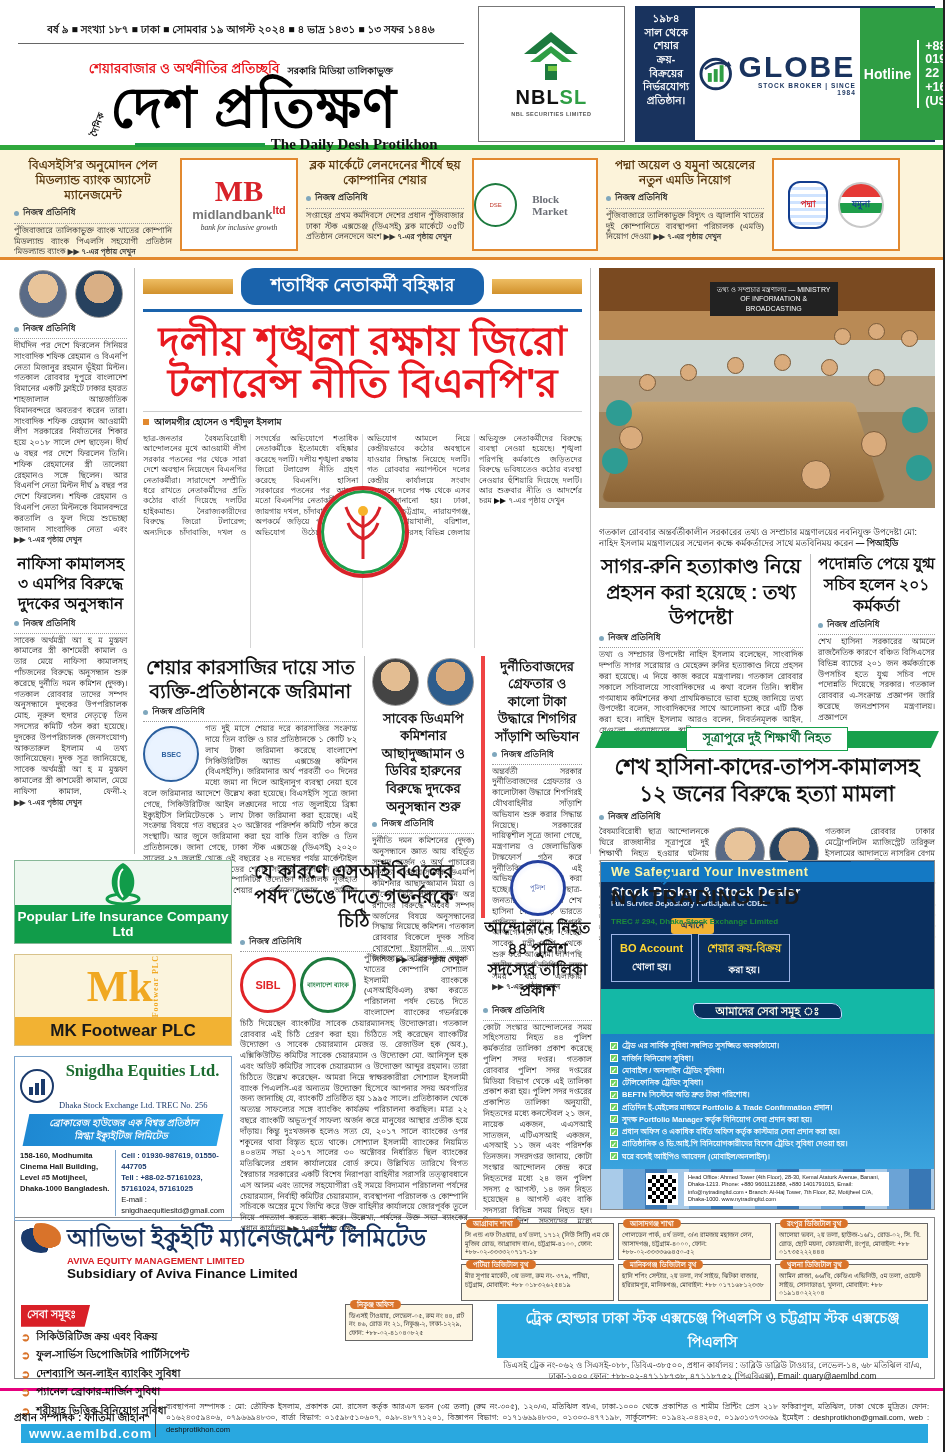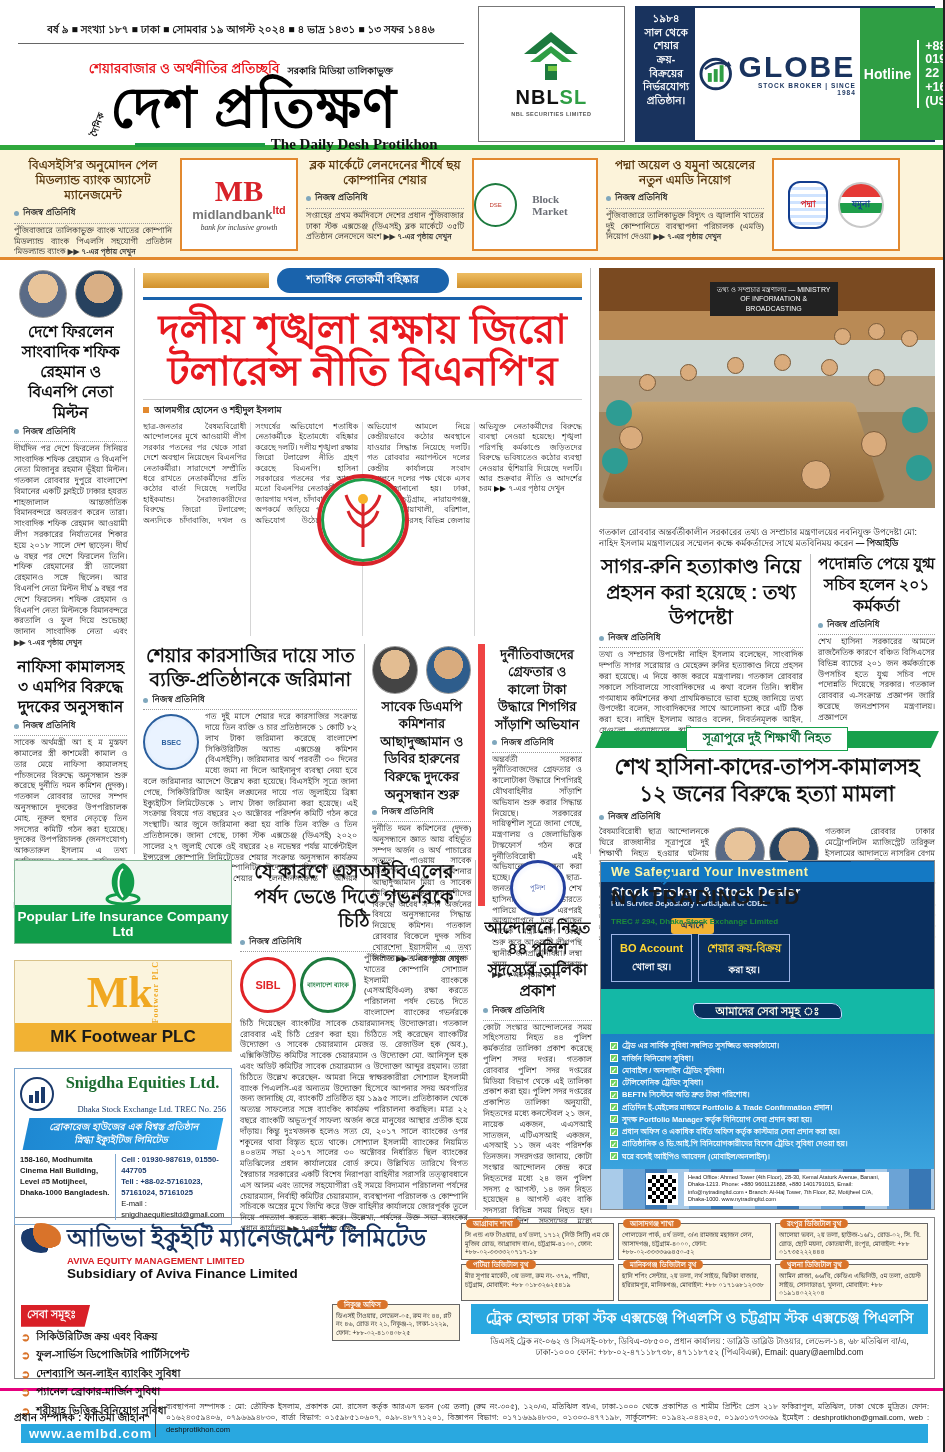--- a/index.html
+++ b/index.html
@@ -62,31 +62,31 @@
 .face{width:48px;height:48px;border-radius:50%;border:1px solid #999;background:radial-gradient(circle at 50% 38%,#e8c49a 0 40%,#5a6b86 41% 100%)}
 .face.f2{background:radial-gradient(circle at 50% 38%,#d9af85 0 40%,#27425f 41% 100%)}
 .face.f3{background:radial-gradient(circle at 50% 38%,#e3bd92 0 40%,#444 41% 100%)}
 .face.f4{background:radial-gradient(circle at 50% 38%,#d8ab7e 0 40%,#2e5d8c 41% 100%)}
 .h-col{font-size:15.5px;font-weight:900;line-height:1.3;text-align:center;color:#0d0d0d;margin:2px 0}
 .body{font-size:8px;line-height:1.35;text-align:justify}
 .h-mid{font-size:13px;font-weight:900;line-height:1.35;text-align:center;margin:2px 0}
 
 .kickbar{display:flex;align-items:center;gap:8px;border-bottom:3px solid #1a63ac;padding-bottom:4px}
 .gold{flex:1;height:15px;background:linear-gradient(180deg,#eebd62,#d1912c)}
-.kick{background:#1a63ac;color:#fff;font-weight:900;font-size:11px;padding:3px 30px;border-radius:14px;white-space:nowrap}
+.kick{background:#1a63ac;color:#fff;font-weight:900;font-size:18px;padding:3px 30px;border-radius:14px;white-space:nowrap}
 .lead-h{color:#e8191f;font-weight:900;font-size:40px;line-height:1.06;text-align:center;margin:8px 0 6px}
 .lead-by{display:flex;align-items:center;gap:5px;font-size:9px;font-weight:bold;border-top:1px solid #ccc;padding-top:3px}
 .lead-by .sq{width:6px;height:6px;background:#e2892f}
 .lead-wrap{position:relative;margin-top:4px;height:214px}
 .lead-body{column-count:4;column-gap:9px;column-rule:1px solid #d5d5d5;font-size:7.8px;line-height:1.34;text-align:justify;height:100%}
 .bnp-logo{position:absolute;left:50%;top:46%;transform:translate(-50%,-50%);width:92px;height:92px;border-radius:50%;background:#fff;border:4px solid #d8232a;box-shadow:0 0 0 3px #1e9e4a inset;display:flex;align-items:center;justify-content:center}
 .bnp-logo svg{width:70px;height:70px}
 .subrow{display:flex;margin-top:8px;height:262px}
 .sub1{width:222px;border-right:1px solid #bdbdbd;padding-right:7px}
-.sub2{width:120px;border-right:7px solid #ef4444;padding:0 7px}
+.sub2{width:120px;border-right:4px solid #ef4444;padding:0 7px}
 .sub3{flex:1;padding-left:7px}
 .h-sub1{font-size:19px;font-weight:900;line-height:1.25;text-align:center;margin-bottom:2px}
 .logo-circ{width:56px;height:56px;border-radius:50%;border:2px solid #2b5f9e;color:#2b5f9e;display:flex;align-items:center;justify-content:center;font-size:7px;font-weight:bold;float:left;margin:2px 6px 2px 0;background:radial-gradient(circle,#eaf3ff 60%,#cfe0f5)}
 
 .photo{height:240px;position:relative;background:linear-gradient(180deg,#7a4a21 0 18%,#b98a55 18% 30%,#cfd8d4 30% 45%,#b5a184 45% 60%,#a08560 60% 100%);overflow:hidden}
 .ph-sign{position:absolute;top:6%;left:33%;width:38%;background:#222;color:#fff;font-size:7px;text-align:center;padding:3px 2px;line-height:1.3}
 .ph-table{position:absolute;left:6%;top:48%;width:74%;height:52%;background:linear-gradient(180deg,#c9a36a,#8a6336);transform:perspective(300px) rotateX(38deg);border-radius:8px}
 .chair{position:absolute;width:26px;height:26px;border-radius:50%;background:#2e9c93}
 .head{position:absolute;width:17px;height:17px;border-radius:50%;background:#d9ab7c;border:1px solid #7a5b3a}
 .caption{font-size:8.6px;line-height:1.3;margin-top:19px;color:#111}
@@ -101,34 +101,34 @@
 .ribbon .gl{transform:skewX(-25deg);margin-right:-8px}
 .ribbon .gr{transform:skewX(-25deg);margin-left:-8px}
 .ribbon .t{background:#fff;border:1px solid #17a04b;color:#0b6b34;font-size:12.5px;font-weight:900;padding:1px 16px;white-space:nowrap;z-index:1}
 .h-case{font-size:21.5px;font-weight:900;line-height:1.25;text-align:center;margin:2px 0}
 .case-grid{display:flex;gap:6px;margin-top:3px}
 .case-col{width:110px}
 .case-pics{flex:1;display:grid;grid-template-columns:1fr 1fr;gap:4px;justify-items:center;align-content:start}
 .case-pics .face{width:50px;height:50px}
 
 .lower{display:flex;gap:8px;padding:6px 8px 0 14px;height:356px}
-.lads{width:218px;display:flex;flex-direction:column;gap:16px}
+.lads{width:218px;display:flex;flex-direction:column;gap:10px}
 .ad-pop{height:94px;border:1px solid #88b898;background:#eef7f0;display:flex;flex-direction:column}
 .pop-logo{flex:1;display:flex;align-items:center;justify-content:center}
 .pop-band{background:#119c4a;color:#fff;font-weight:900;font-size:13.5px;text-align:center;padding:4px 2px}
 .ad-mk{height:116px;border:1px solid #d8c28a;background:#fbf4dd;display:flex;flex-direction:column}
 .mk-logo{flex:1;display:flex;align-items:center;justify-content:center;color:#f0a822;font-weight:900;font-size:44px;line-height:.8;font-family:"Liberation Serif",serif}
 .mk-vert{font-size:8px;font-weight:bold;color:#f0a822;writing-mode:vertical-rl;transform:rotate(180deg);letter-spacing:1px}
 .mk-band{background:#f2b233;color:#1a1a1a;font-weight:900;font-size:17px;text-align:center;padding:4px 2px}
 .ad-snig{flex:1;border:1.5px solid #7fa8cf;padding:4px 5px;display:flex;flex-direction:column}
 .snig-top{display:flex;gap:5px;align-items:center}
 .snig-logo{width:34px;height:34px;border-radius:50%;border:2px solid #1b3a6b;position:relative;background:#fff;display:flex;align-items:flex-end;justify-content:center;gap:2px;padding-bottom:6px}
 .snig-logo i{display:block;width:4px;background:#1b3a6b}
 .snig-name{font-family:"Liberation Serif",serif;font-weight:900;font-size:16.5px;color:#1b6b2f;text-align:center;flex:1}
-.snig-sub{font-family:"Liberation Serif",serif;font-size:8.5px;color:#1b3a6b;text-align:right;margin-top:11px}
+.snig-sub{font-family:"Liberation Serif",serif;font-size:8.5px;color:#1b3a6b;text-align:left;margin-top:19px}
 .snig-ban{background:linear-gradient(90deg,#1e88d2,#2aa3e8);color:#fff;font-size:9.5px;font-weight:bold;text-align:center;padding:3px 4px;margin:4px 6px;transform:skewX(-12deg);line-height:1.35}
 .snig-cols{display:flex;gap:5px;font-size:7.6px;line-height:1.45}
 .snig-cols .c1{flex:1;border-right:1px solid #7fa8cf;padding-right:4px;font-weight:bold;color:#222}
 .snig-cols .c2{flex:1.15}
 .snig-cols b{color:#1b3a6b}
 .lmid{width:352px;display:flex}
 .sibl{width:236px;border-right:1px solid #bdbdbd;padding-right:7px}
 .h-sibl{font-size:19px;font-weight:900;line-height:1.3;text-align:center}
 .sibl-logos{float:left;width:118px;display:flex;gap:4px;margin:3px 6px 2px 0}
 .lg{width:56px;height:56px;border-radius:50%;display:flex;align-items:center;justify-content:center;font-weight:900}
@@ -167,21 +167,21 @@
 .av-r1{display:flex;gap:8px}
 .av-title{width:432px}
 .av-ttl-row{display:flex;align-items:center;gap:6px}
 .av-swoosh{width:40px;height:30px;background:radial-gradient(circle at 70% 30%,#d9732a 0 45%,transparent 46%),radial-gradient(circle at 30% 70%,#1b3a6b 0 45%,transparent 46%);border-radius:50%}
 .av-bn{font-size:24px;font-weight:900;color:#17325e;line-height:1}
 .av-en{font-size:9.5px;font-weight:900;color:#d92027;margin:2px 0 0 46px}
 .av-sub{font-size:13.5px;font-weight:900;color:#111;margin-left:46px}
 .av-cards{flex:1;display:grid;grid-template-columns:1fr 1fr 1fr;gap:4px}
 .av-card{border:1px solid #666;background:#fdf6e4;padding:7px 3px 2px;position:relative;font-size:6.4px;line-height:1.35}
 .av-card .lbl{position:absolute;top:-5px;left:4px;background:#d9732a;color:#fff;font-size:7px;font-weight:900;padding:0 7px;border-radius:6px}
-.av-r2{display:flex;gap:11px;flex:1}
+.av-r2{display:flex;gap:24px;flex:1}
 .av-serv{width:300px}
 .av-serv .tag{display:inline-block;background:#d92027;color:#fff;font-size:11px;font-weight:900;padding:1px 14px 2px 6px;clip-path:polygon(0 0,100% 0,92% 100%,0 100%)}
 .av-serv ul{list-style:none;margin-top:2px}
 .av-serv li{font-size:10.5px;font-weight:bold;margin:1.5px 0;display:flex;gap:6px;align-items:center}
 .av-serv .bl{color:#d9732a;font-weight:900;font-size:11px}
 .av-nik{width:128px;align-self:flex-start}
 .av-trek{flex:1;display:flex;flex-direction:column;gap:2px}
 .trek-strip{background:#29a8e0;color:#fff;font-size:14.5px;font-weight:900;text-align:center;padding:3px 2px}
 .trek-det{font-size:8.2px;line-height:1.4;text-align:center;color:#222}
 .av-web{background:#29a8e0;color:#fff;font-weight:900;font-size:13px;padding:2px 8px;letter-spacing:1px}
@@ -287,21 +287,20 @@
     </div>
   </div>
 
   <div class="main">
 
     <div class="col-l">
       <div class="pair">
         <div class="face"></div>
         <div class="face f2"></div>
       </div>
-      <h2 class="h-col">দেশে ফিরলেন সাংবাদিক শফিক রেহমান ও বিএনপি নেতা মিল্টন</h2>
       <div class="byline">
           <span class="dot"></span>
           <span>নিজস্ব প্রতিনিধি</span>
         </div>
       <div class="dotted"></div>
       <p class="body"><span>দীর্ঘদিন পর দেশে ফিরলেন সিনিয়র সাংবাদিক শফিক রেহমান ও বিএনপি নেতা মিজানুর রহমান ভূঁইয়া মিল্টন। গতকাল রোববার দুপুরে বাংলাদেশ বিমানের একটি ফ্লাইটে ঢাকার হযরত শাহজালাল আন্তর্জাতিক বিমানবন্দরে অবতরণ করেন তারা। সাংবাদিক শফিক রেহমান আওয়ামী লীগ সরকারের নির্যাতনের শিকার হয়ে ২০১৮ সালে দেশ ছাড়েন। দীর্ঘ ৬ বছর পর দেশে ফিরলেন তিনি। শফিক রেহমানের স্ত্রী তালেয়া রেহমানও সঙ্গে ছিলেন। আর বিএনপি নেতা মিল্টন দীর্ঘ ৯ বছর পর দেশে ফিরলেন। শফিক রেহমান ও বিএনপি নেতা মিল্টনকে বিমানবন্দরে করতালি ও ফুল দিয়ে শুভেচ্ছা জানান সাংবাদিক নেতা এবং</span> <span class="more">▶▶ ৭-এর পৃষ্ঠায় দেখুন</span></p>
       <h2 class="h-col" style="margin-top:8px">নাফিসা কামালসহ ৩ এমপির বিরুদ্ধে দুদকের অনুসন্ধান</h2>
       <div class="byline">
           <span class="dot"></span>
           <span>নিজস্ব প্রতিনিধি</span>

